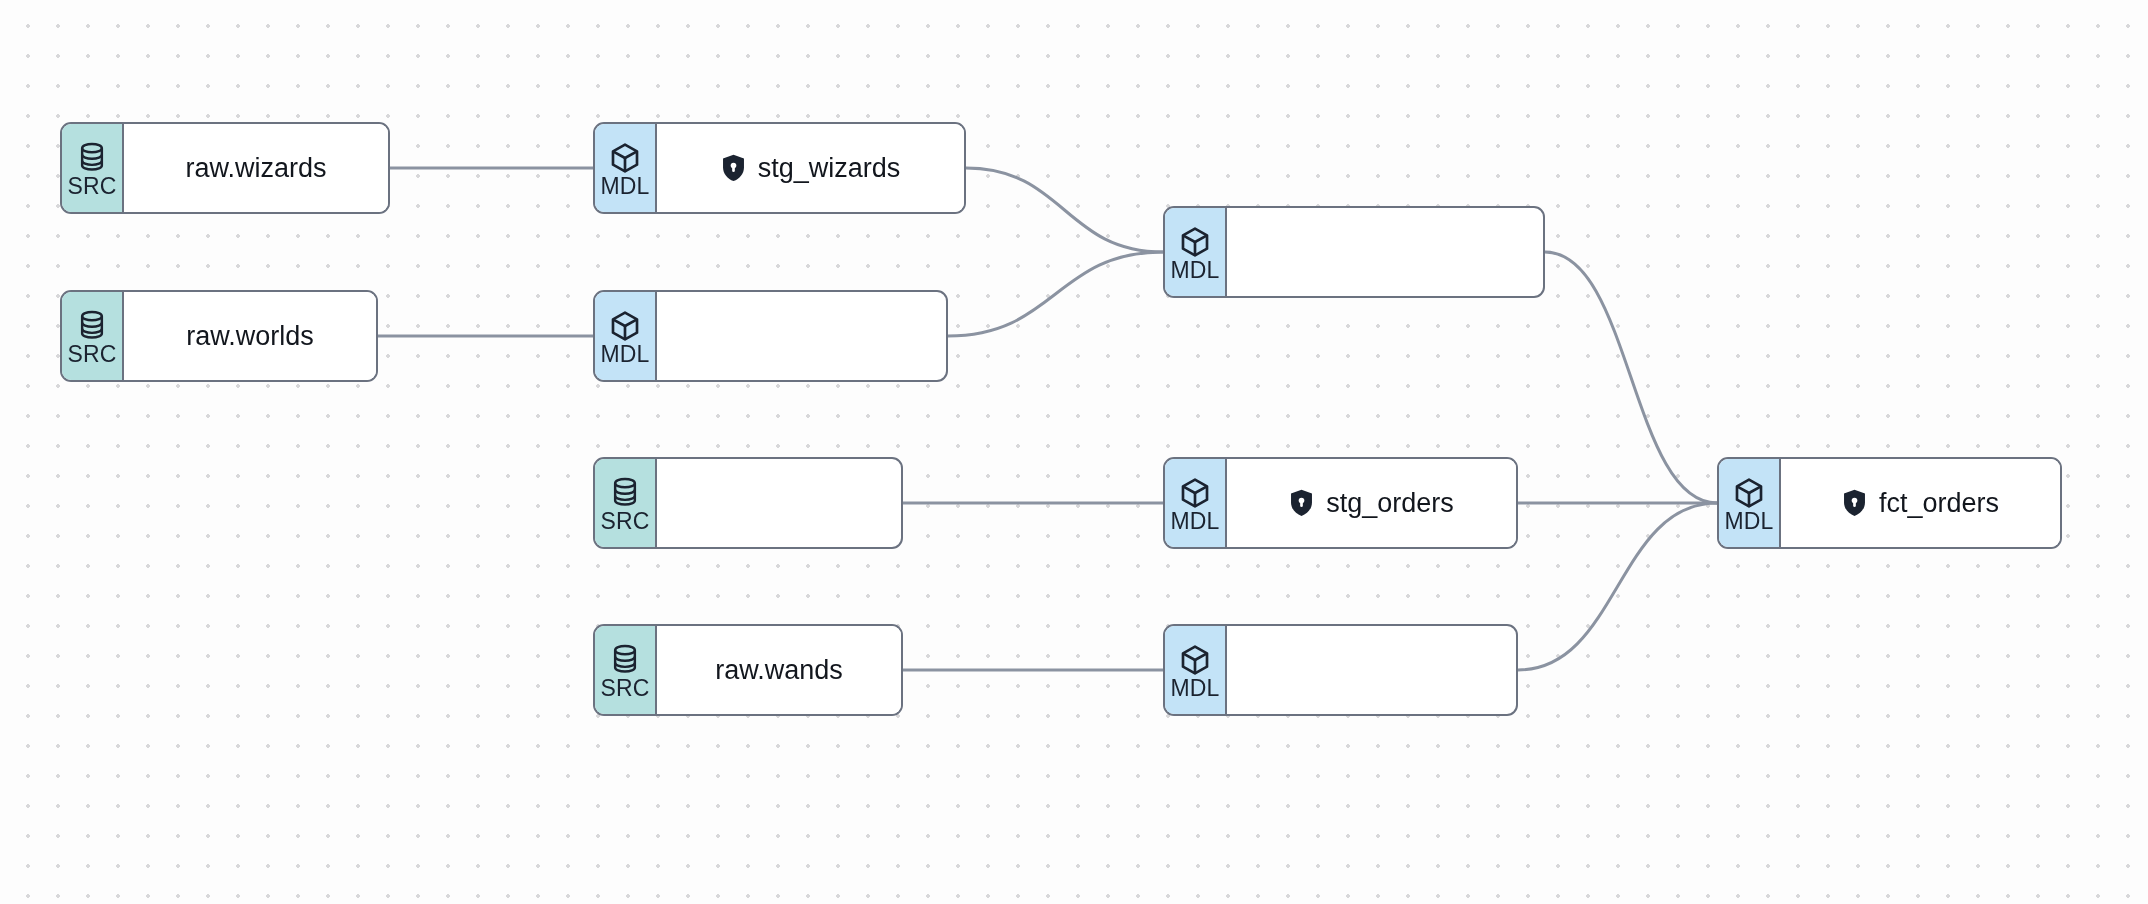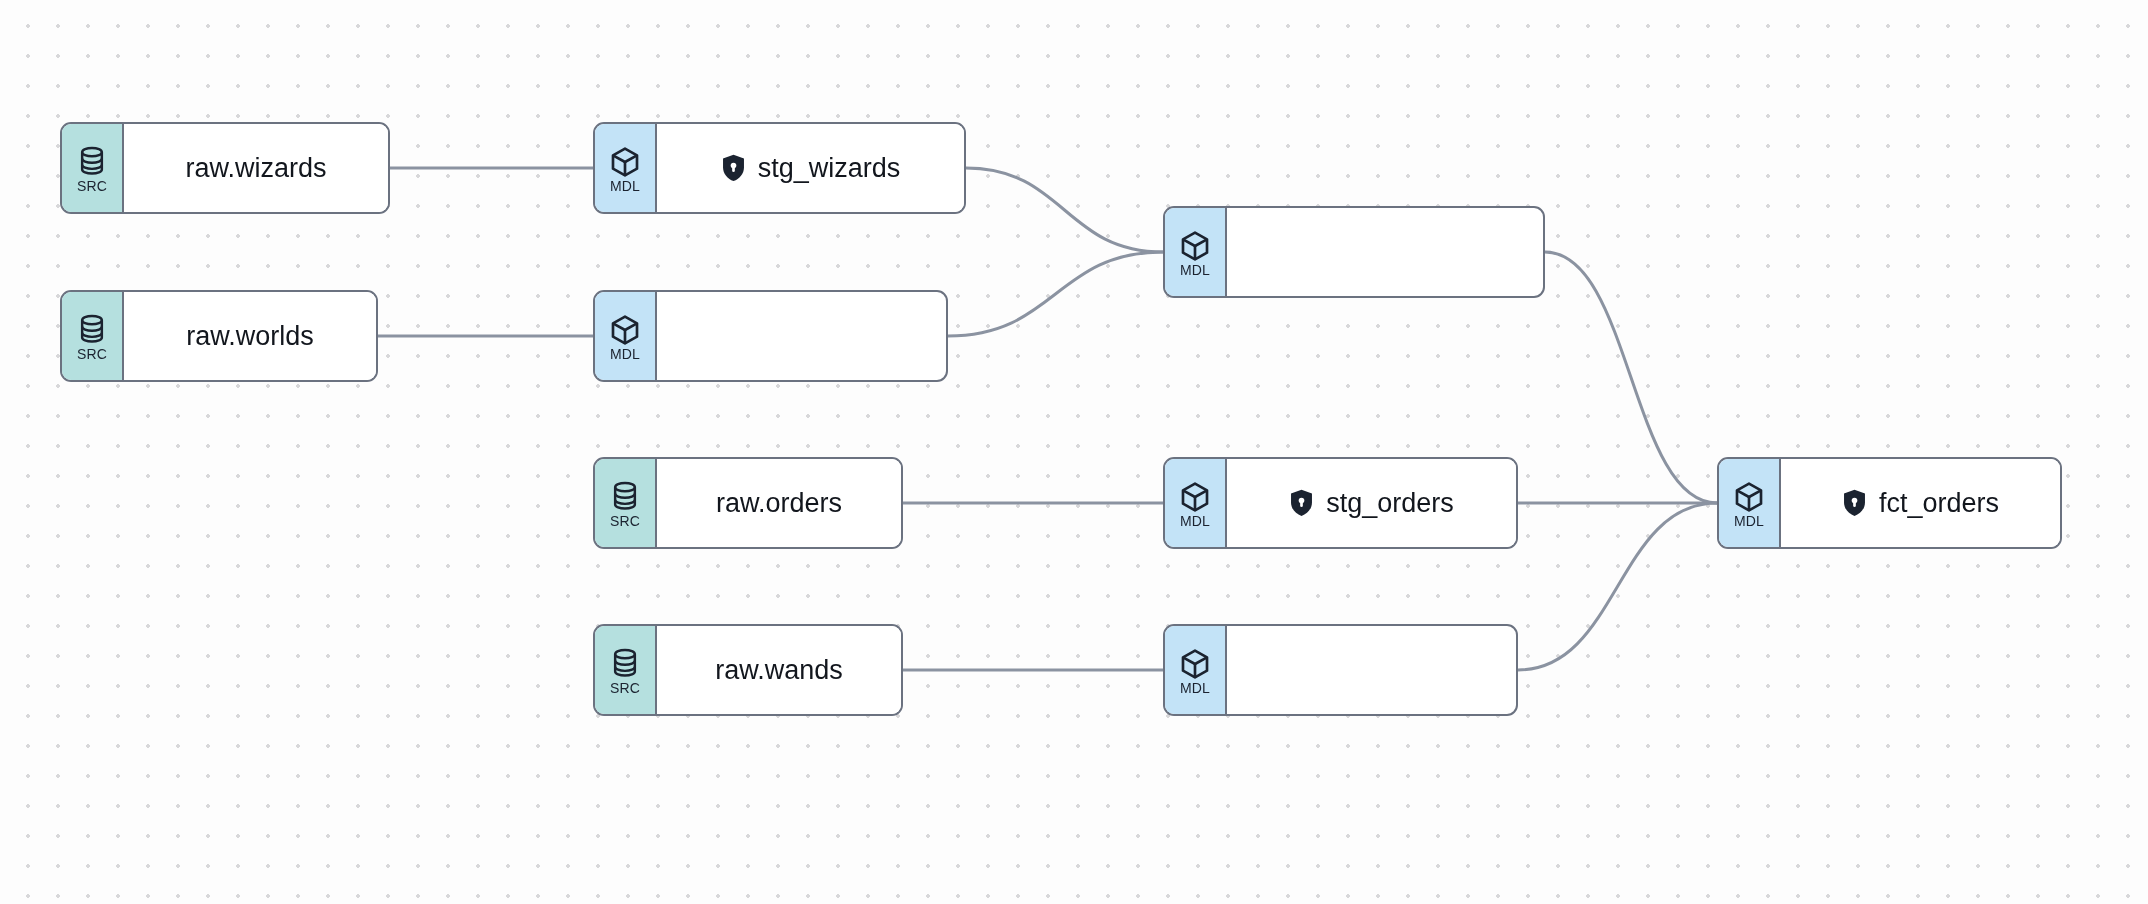--- a/index.html
+++ b/index.html
@@ -49,21 +49,21 @@
     box-sizing: border-box;
     padding-top: 3px;
   }
   .badge-src { background: #b5e0df; }
   .badge-mdl { background: #c3e3f7; }
   .badge-icon {
     display: block;
     line-height: 0;
   }
   .badge-text {
-    font-size: 14px;
+    font-size: 23px;
     line-height: 1;
     color: #1b2330;
     letter-spacing: 0.2px;
     font-family: "Liberation Sans", sans-serif;
   }
   .node-body {
     flex: 1 1 auto;
     display: flex;
     align-items: center;
     justify-content: center;
@@ -150,23 +150,20 @@
       <span class="badge-icon">
         <svg width="30" height="32" viewBox="0 0 24 26" fill="none" stroke="#1b2330" stroke-width="2">
           <ellipse cx="12" cy="5" rx="8" ry="3.4"></ellipse>
           <path d="M4 5 v14 c0 1.9 3.6 3.4 8 3.4 s8 -1.5 8 -3.4 V5"></path>
           <path d="M4 10.2 c0 1.9 3.6 3.4 8 3.4 s8 -1.5 8 -3.4"></path>
           <path d="M4 15.2 c0 1.9 3.6 3.4 8 3.4 s8 -1.5 8 -3.4"></path>
         </svg>
       </span>
       <span class="badge-text">SRC</span>
     </div>
-    <div class="node-body">
-      <span class="node-label">raw.orders</span>
-    </div>
   </div>
 
   <div class="node" style="left:593px; top:624px; width:310px; height:92px;">
     <div class="node-badge badge-src">
       <span class="badge-icon">
         <svg width="30" height="32" viewBox="0 0 24 26" fill="none" stroke="#1b2330" stroke-width="2">
           <ellipse cx="12" cy="5" rx="8" ry="3.4"></ellipse>
           <path d="M4 5 v14 c0 1.9 3.6 3.4 8 3.4 s8 -1.5 8 -3.4 V5"></path>
           <path d="M4 10.2 c0 1.9 3.6 3.4 8 3.4 s8 -1.5 8 -3.4"></path>
           <path d="M4 15.2 c0 1.9 3.6 3.4 8 3.4 s8 -1.5 8 -3.4"></path>

